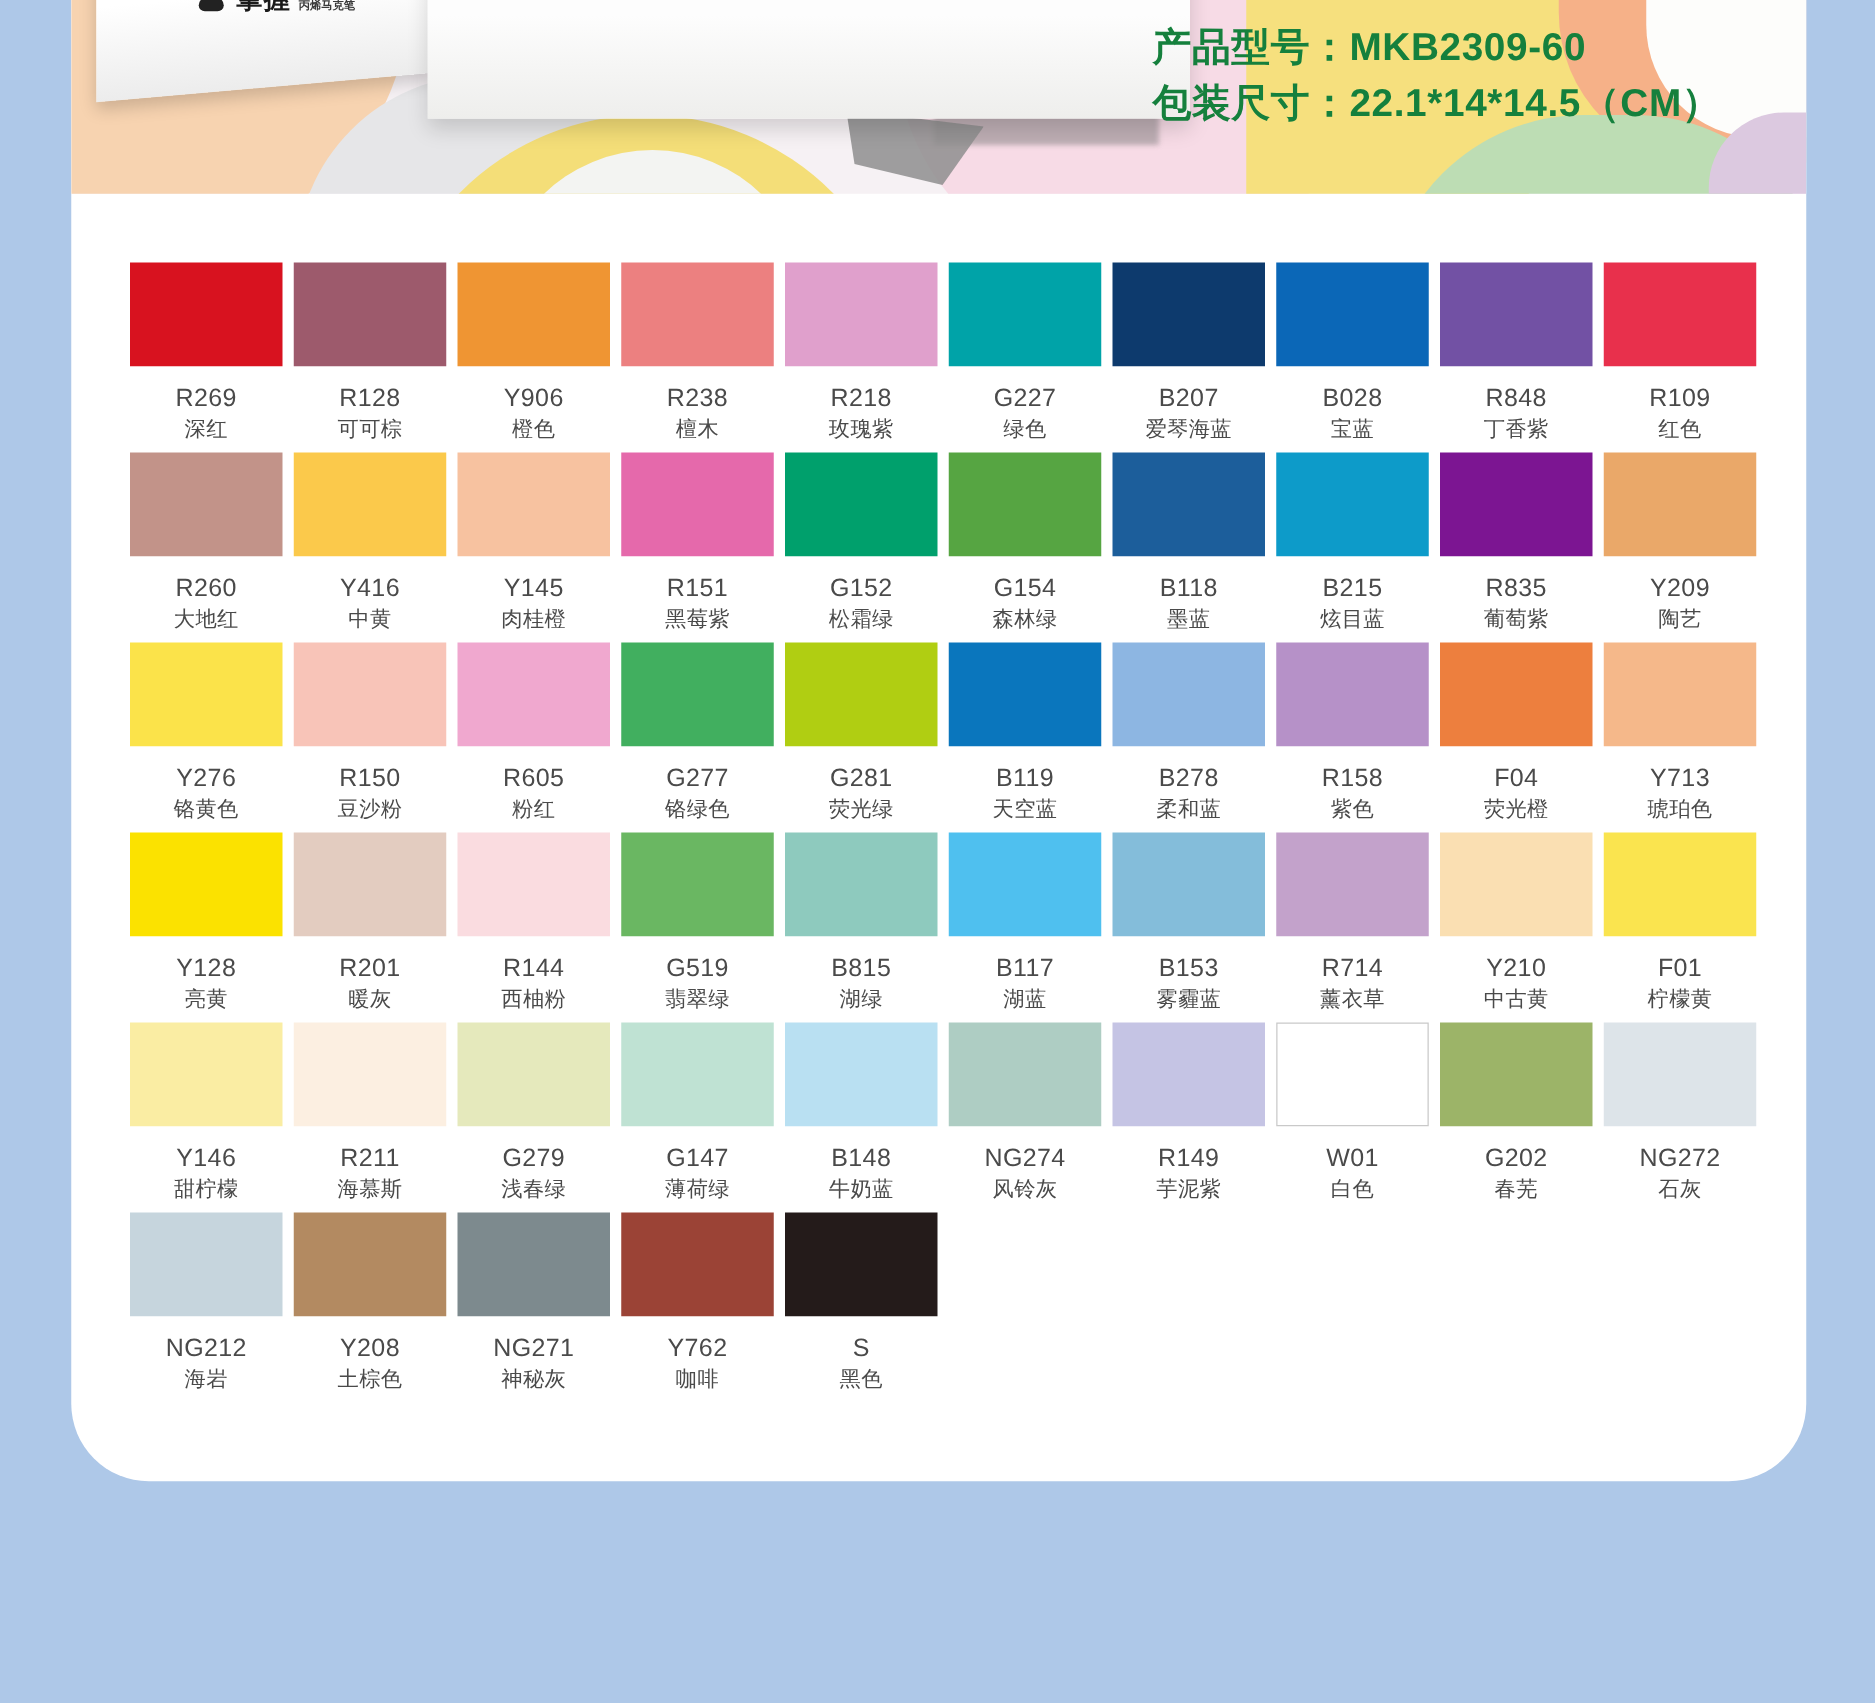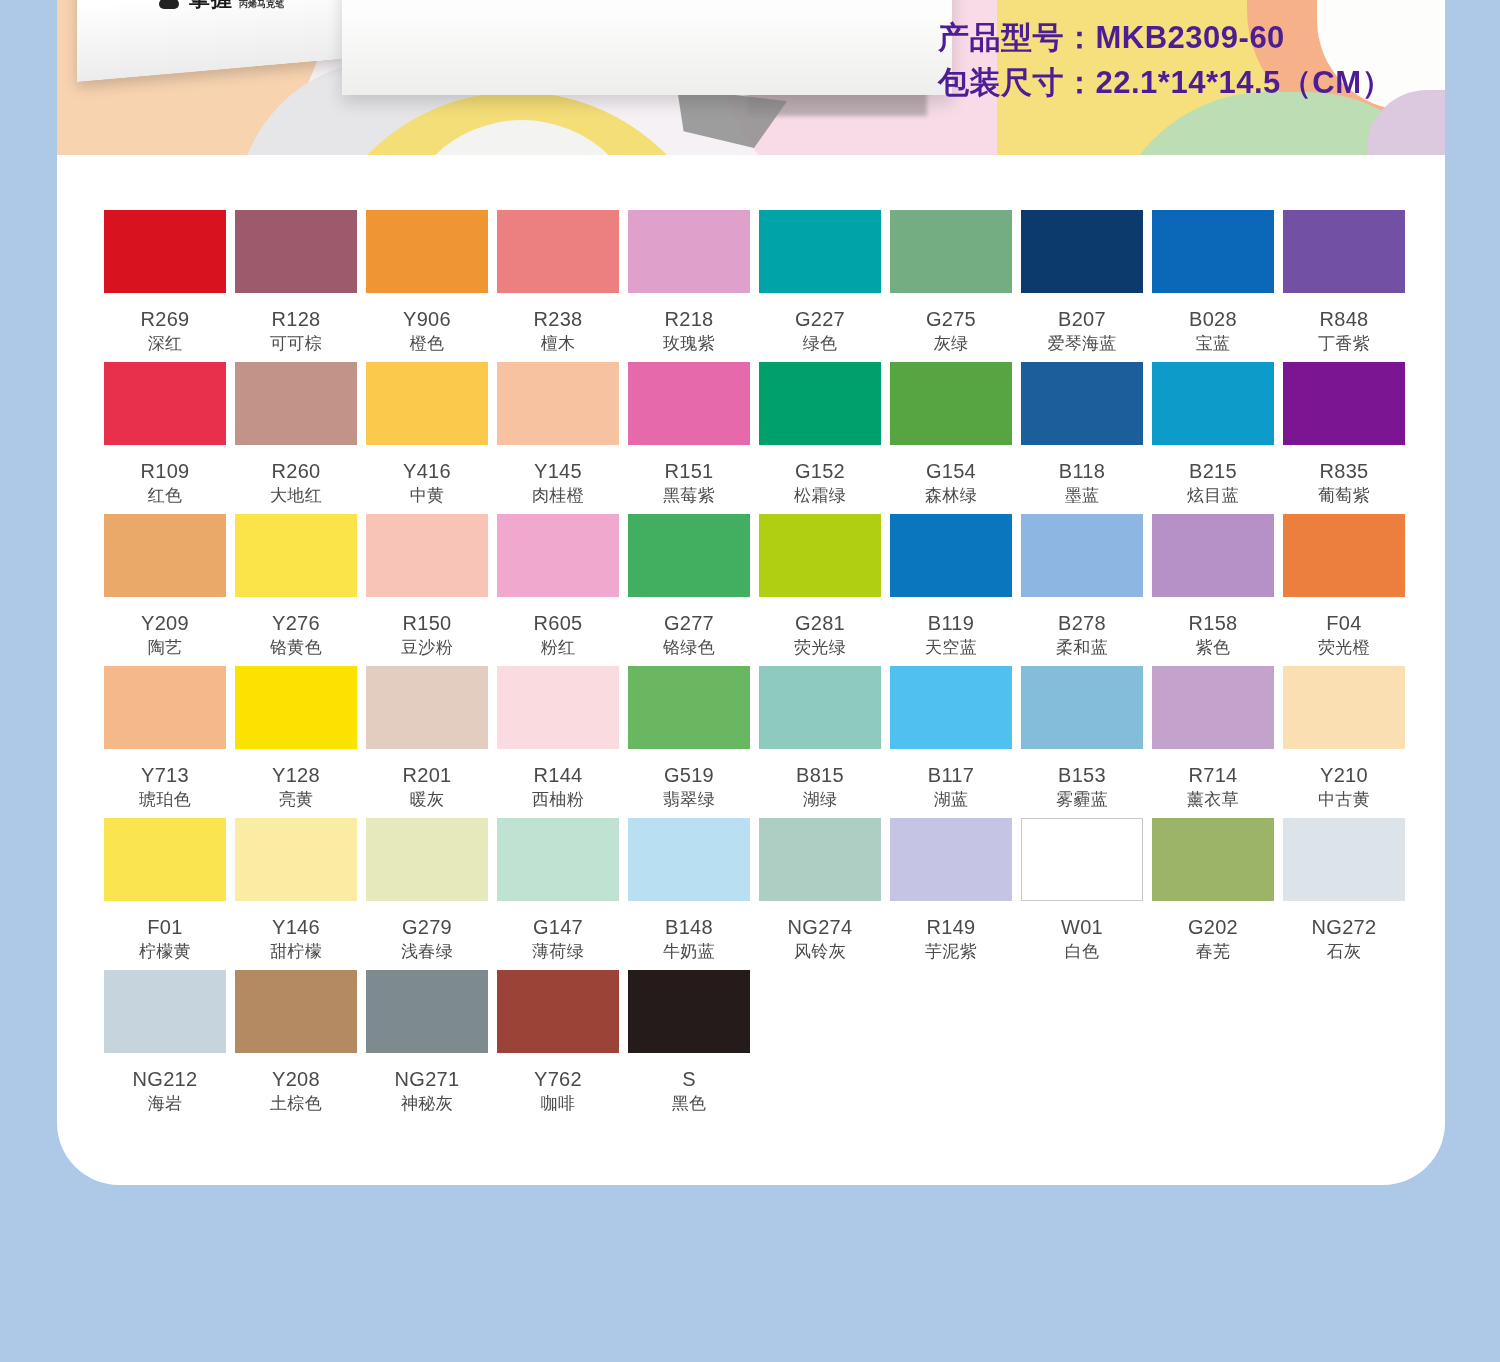--- a/index.html
+++ b/index.html
@@ -60,21 +60,21 @@
     position: absolute; left: 620px; top: 88px; width: 110px; height: 60px;
     background: #8e8e8e; opacity: .85;
     clip-path: polygon(0 0, 100% 22%, 70% 100%, 6% 72%);
   }
   .box-shadow2 {
     position: absolute; left: 690px; top: 88px; width: 180px; height: 28px;
     background: rgba(120,120,120,.45); filter: blur(2px);
   }
 
   .banner-text { position: absolute; left: 865px; top: 16px; z-index: 5; }
-  .banner-line { font-size: 31px; font-weight: 700; color: #4c1d95; letter-spacing: .5px; line-height: 1.45; white-space: nowrap; margin-left: 16px; }
+  .banner-line { font-size: 31px; font-weight: 700; color: #15803d; letter-spacing: .5px; line-height: 1.45; white-space: nowrap; }
 
   
   .grid {
     position: absolute; left: 47px; top: 210px;
     width: 1300px;
     display: grid;
     grid-template-columns: repeat(10, 122px);
     column-gap: 9px;
     row-gap: 0;
   }
@@ -148,25 +148,20 @@
           <div class="swatch" style="background: rgb(224, 160, 204);"></div>
           <div class="code">R218</div>
           <div class="name">玫瑰紫</div>
         </div>
         <div class="cell">
           <div class="swatch" style="background: rgb(0, 163, 168);"></div>
           <div class="code">G227</div>
           <div class="name">绿色</div>
         </div>
         <div class="cell">
-          <div class="swatch" style="background: rgb(116, 173, 130);"></div>
-          <div class="code">G275</div>
-          <div class="name">灰绿</div>
-        </div>
-        <div class="cell">
           <div class="swatch" style="background: rgb(13, 58, 109);"></div>
           <div class="code">B207</div>
           <div class="name">爱琴海蓝</div>
         </div>
         <div class="cell">
           <div class="swatch" style="background: rgb(11, 103, 183);"></div>
           <div class="code">B028</div>
           <div class="name">宝蓝</div>
         </div>
         <div class="cell">
@@ -328,20 +323,25 @@
           <div class="swatch" style="background: rgb(250, 228, 79);"></div>
           <div class="code">F01</div>
           <div class="name">柠檬黄</div>
         </div>
         <div class="cell">
           <div class="swatch" style="background: rgb(250, 237, 163);"></div>
           <div class="code">Y146</div>
           <div class="name">甜柠檬</div>
         </div>
         <div class="cell">
+          <div class="swatch" style="background: rgb(252, 239, 225);"></div>
+          <div class="code">R211</div>
+          <div class="name">海慕斯</div>
+        </div>
+        <div class="cell">
           <div class="swatch" style="background: rgb(229, 233, 188);"></div>
           <div class="code">G279</div>
           <div class="name">浅春绿</div>
         </div>
         <div class="cell">
           <div class="swatch" style="background: rgb(191, 226, 211);"></div>
           <div class="code">G147</div>
           <div class="name">薄荷绿</div>
         </div>
         <div class="cell">

